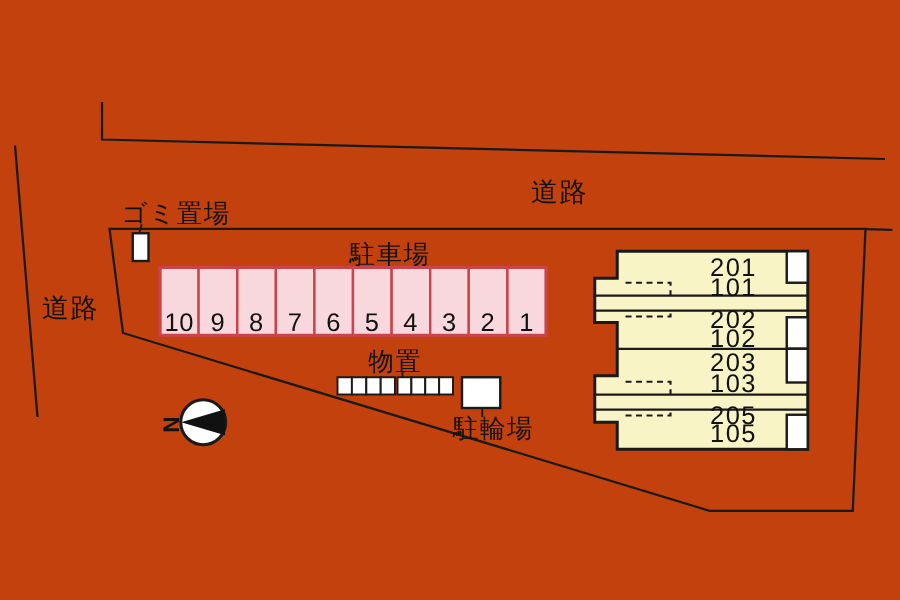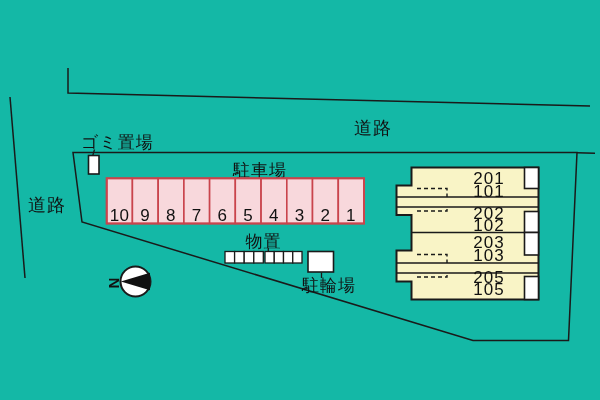--- a/index.html
+++ b/index.html
@@ -1,17 +1,17 @@
 <!DOCTYPE html>
 <html><head>
 <meta charset="utf-8">
 <style>
   html,body { margin:0; padding:0; background:#ffffff; }
   #stage {
-    position:relative; width:600px; height:400px; background:#14b8a6;
+    position:relative; width:600px; height:400px; background:#c2410c;
     font-family:"Liberation Sans","DejaVu Sans",sans-serif;
   }
   svg text {
     font-family:"Liberation Sans","DejaVu Sans",sans-serif;
     fill:#111111;
   }
   .jp-label   { font-size:17px; letter-spacing:1px; }
   .jp-label-lg{ font-size:18px; letter-spacing:1px; }
   .num-label  { font-size:17px; letter-spacing:0.5px; }
   .room-label { font-size:17px; letter-spacing:1px; }

